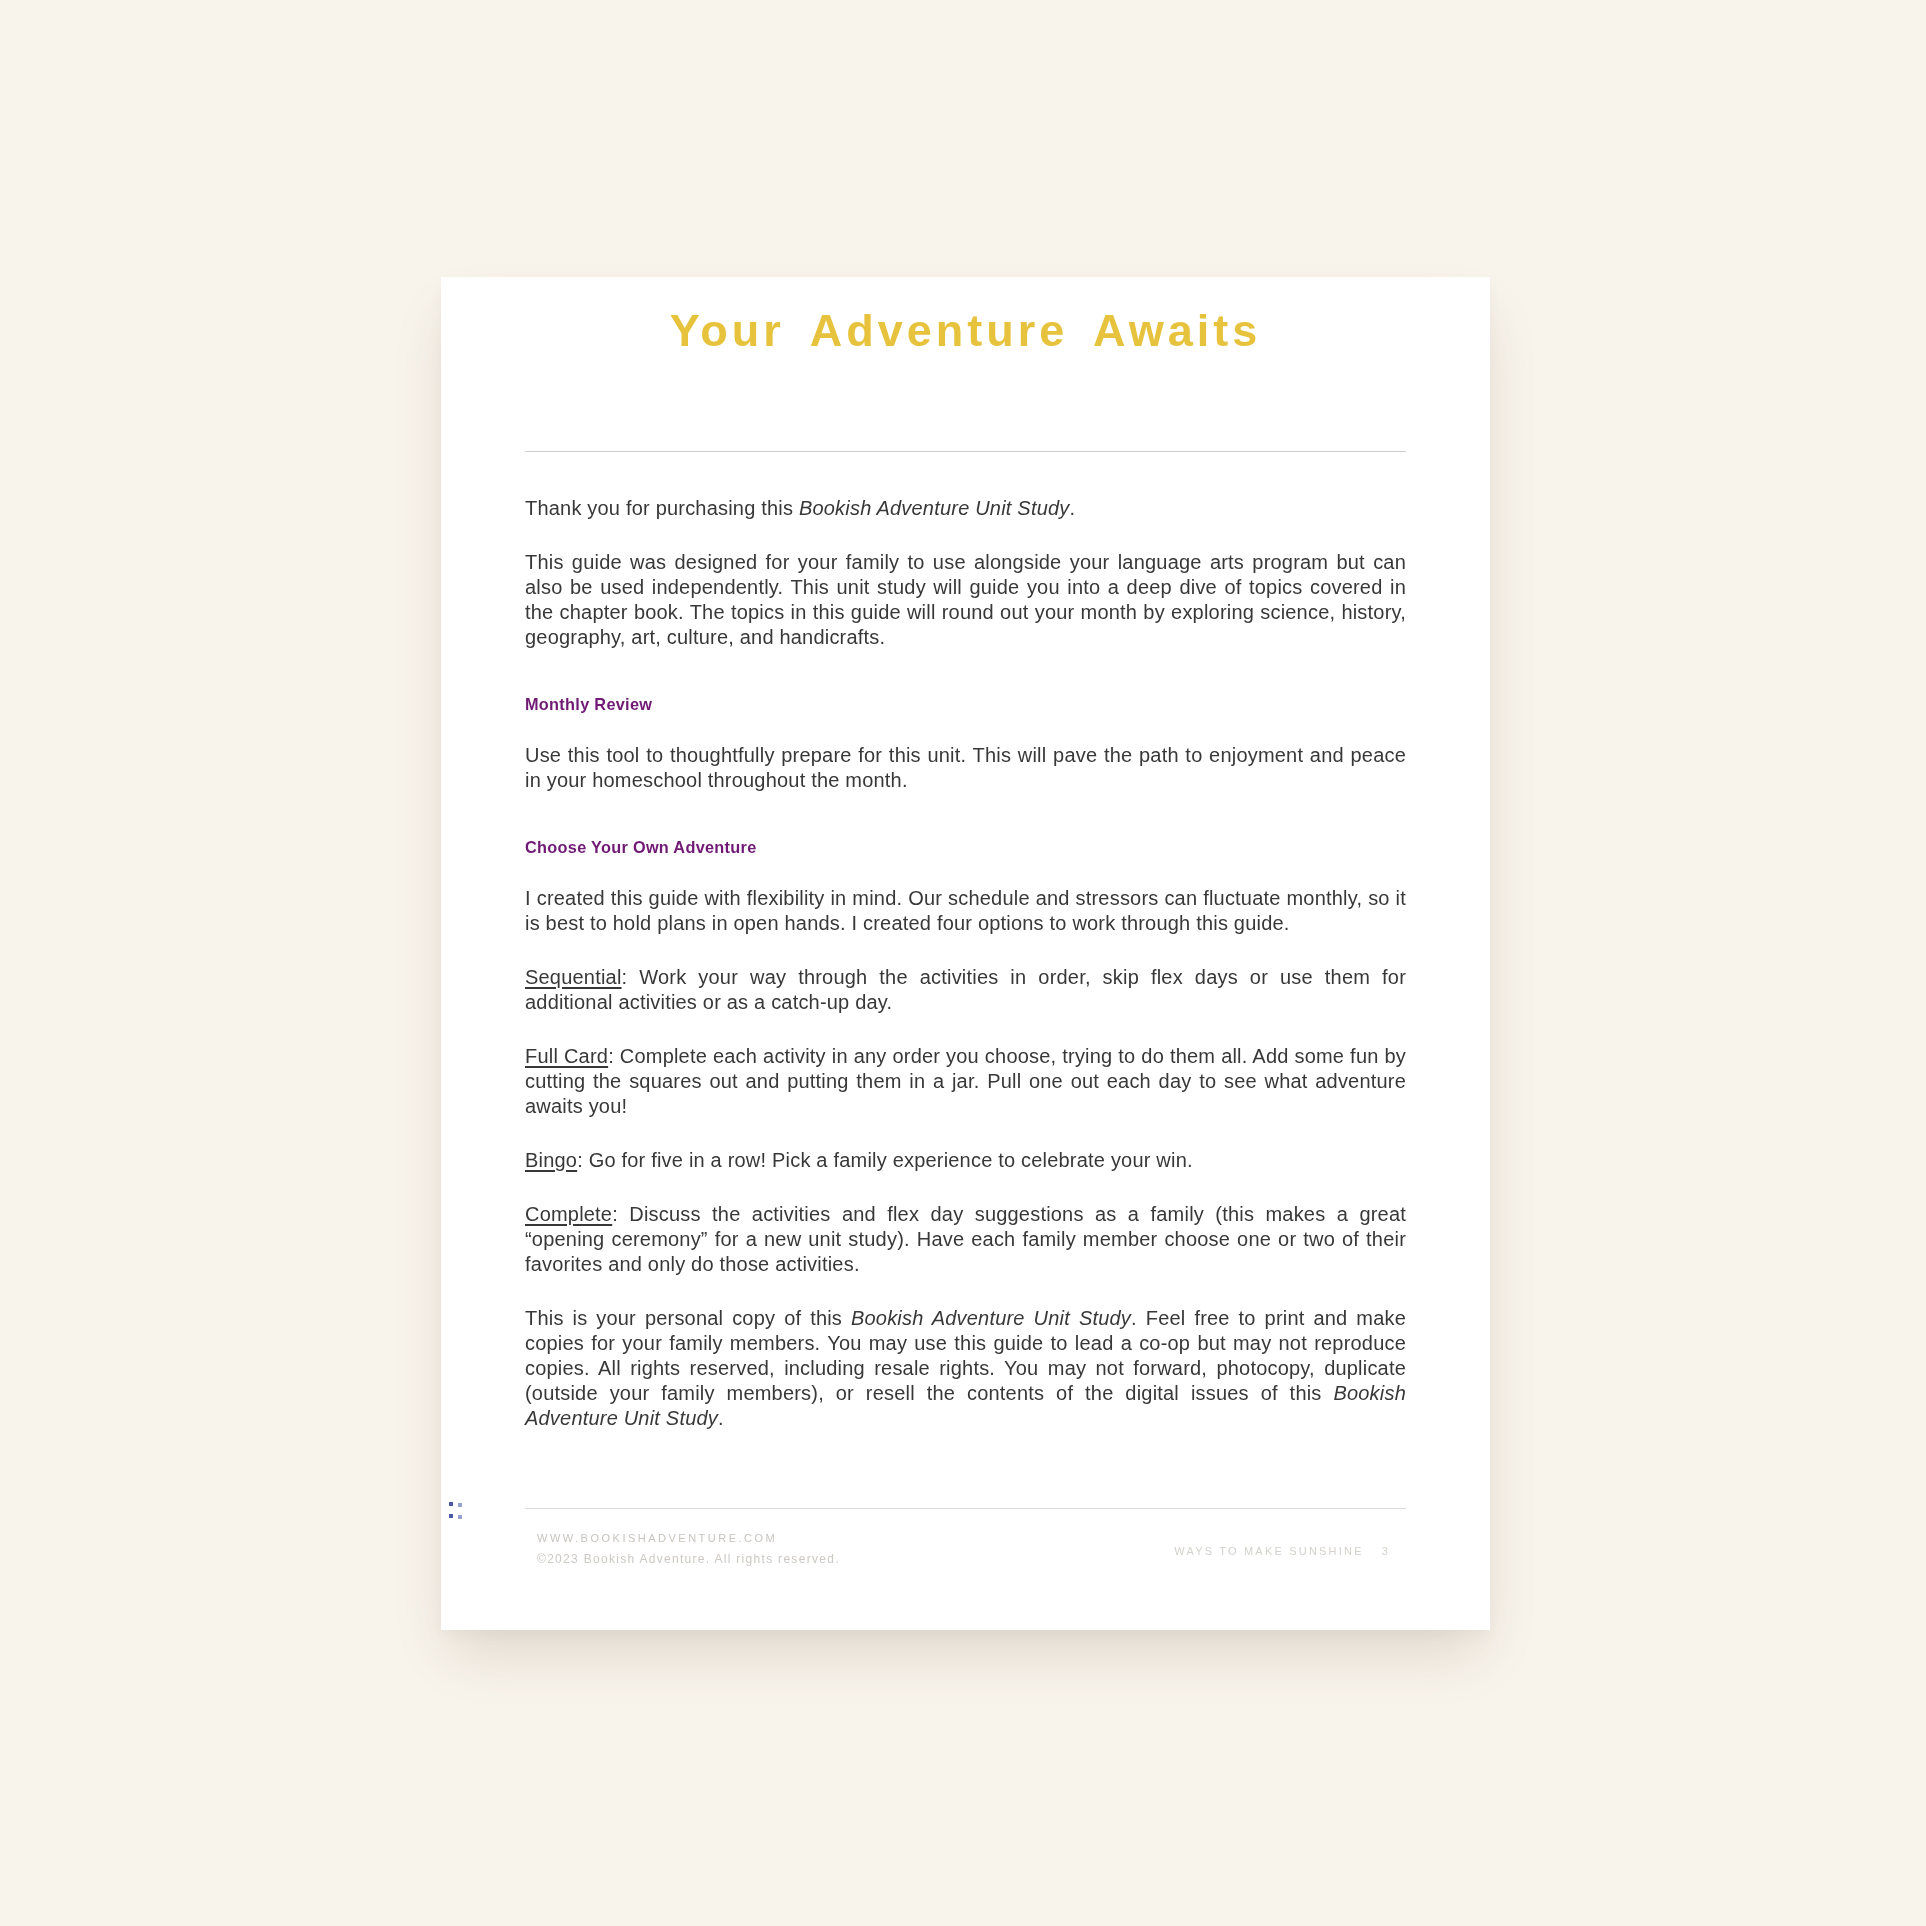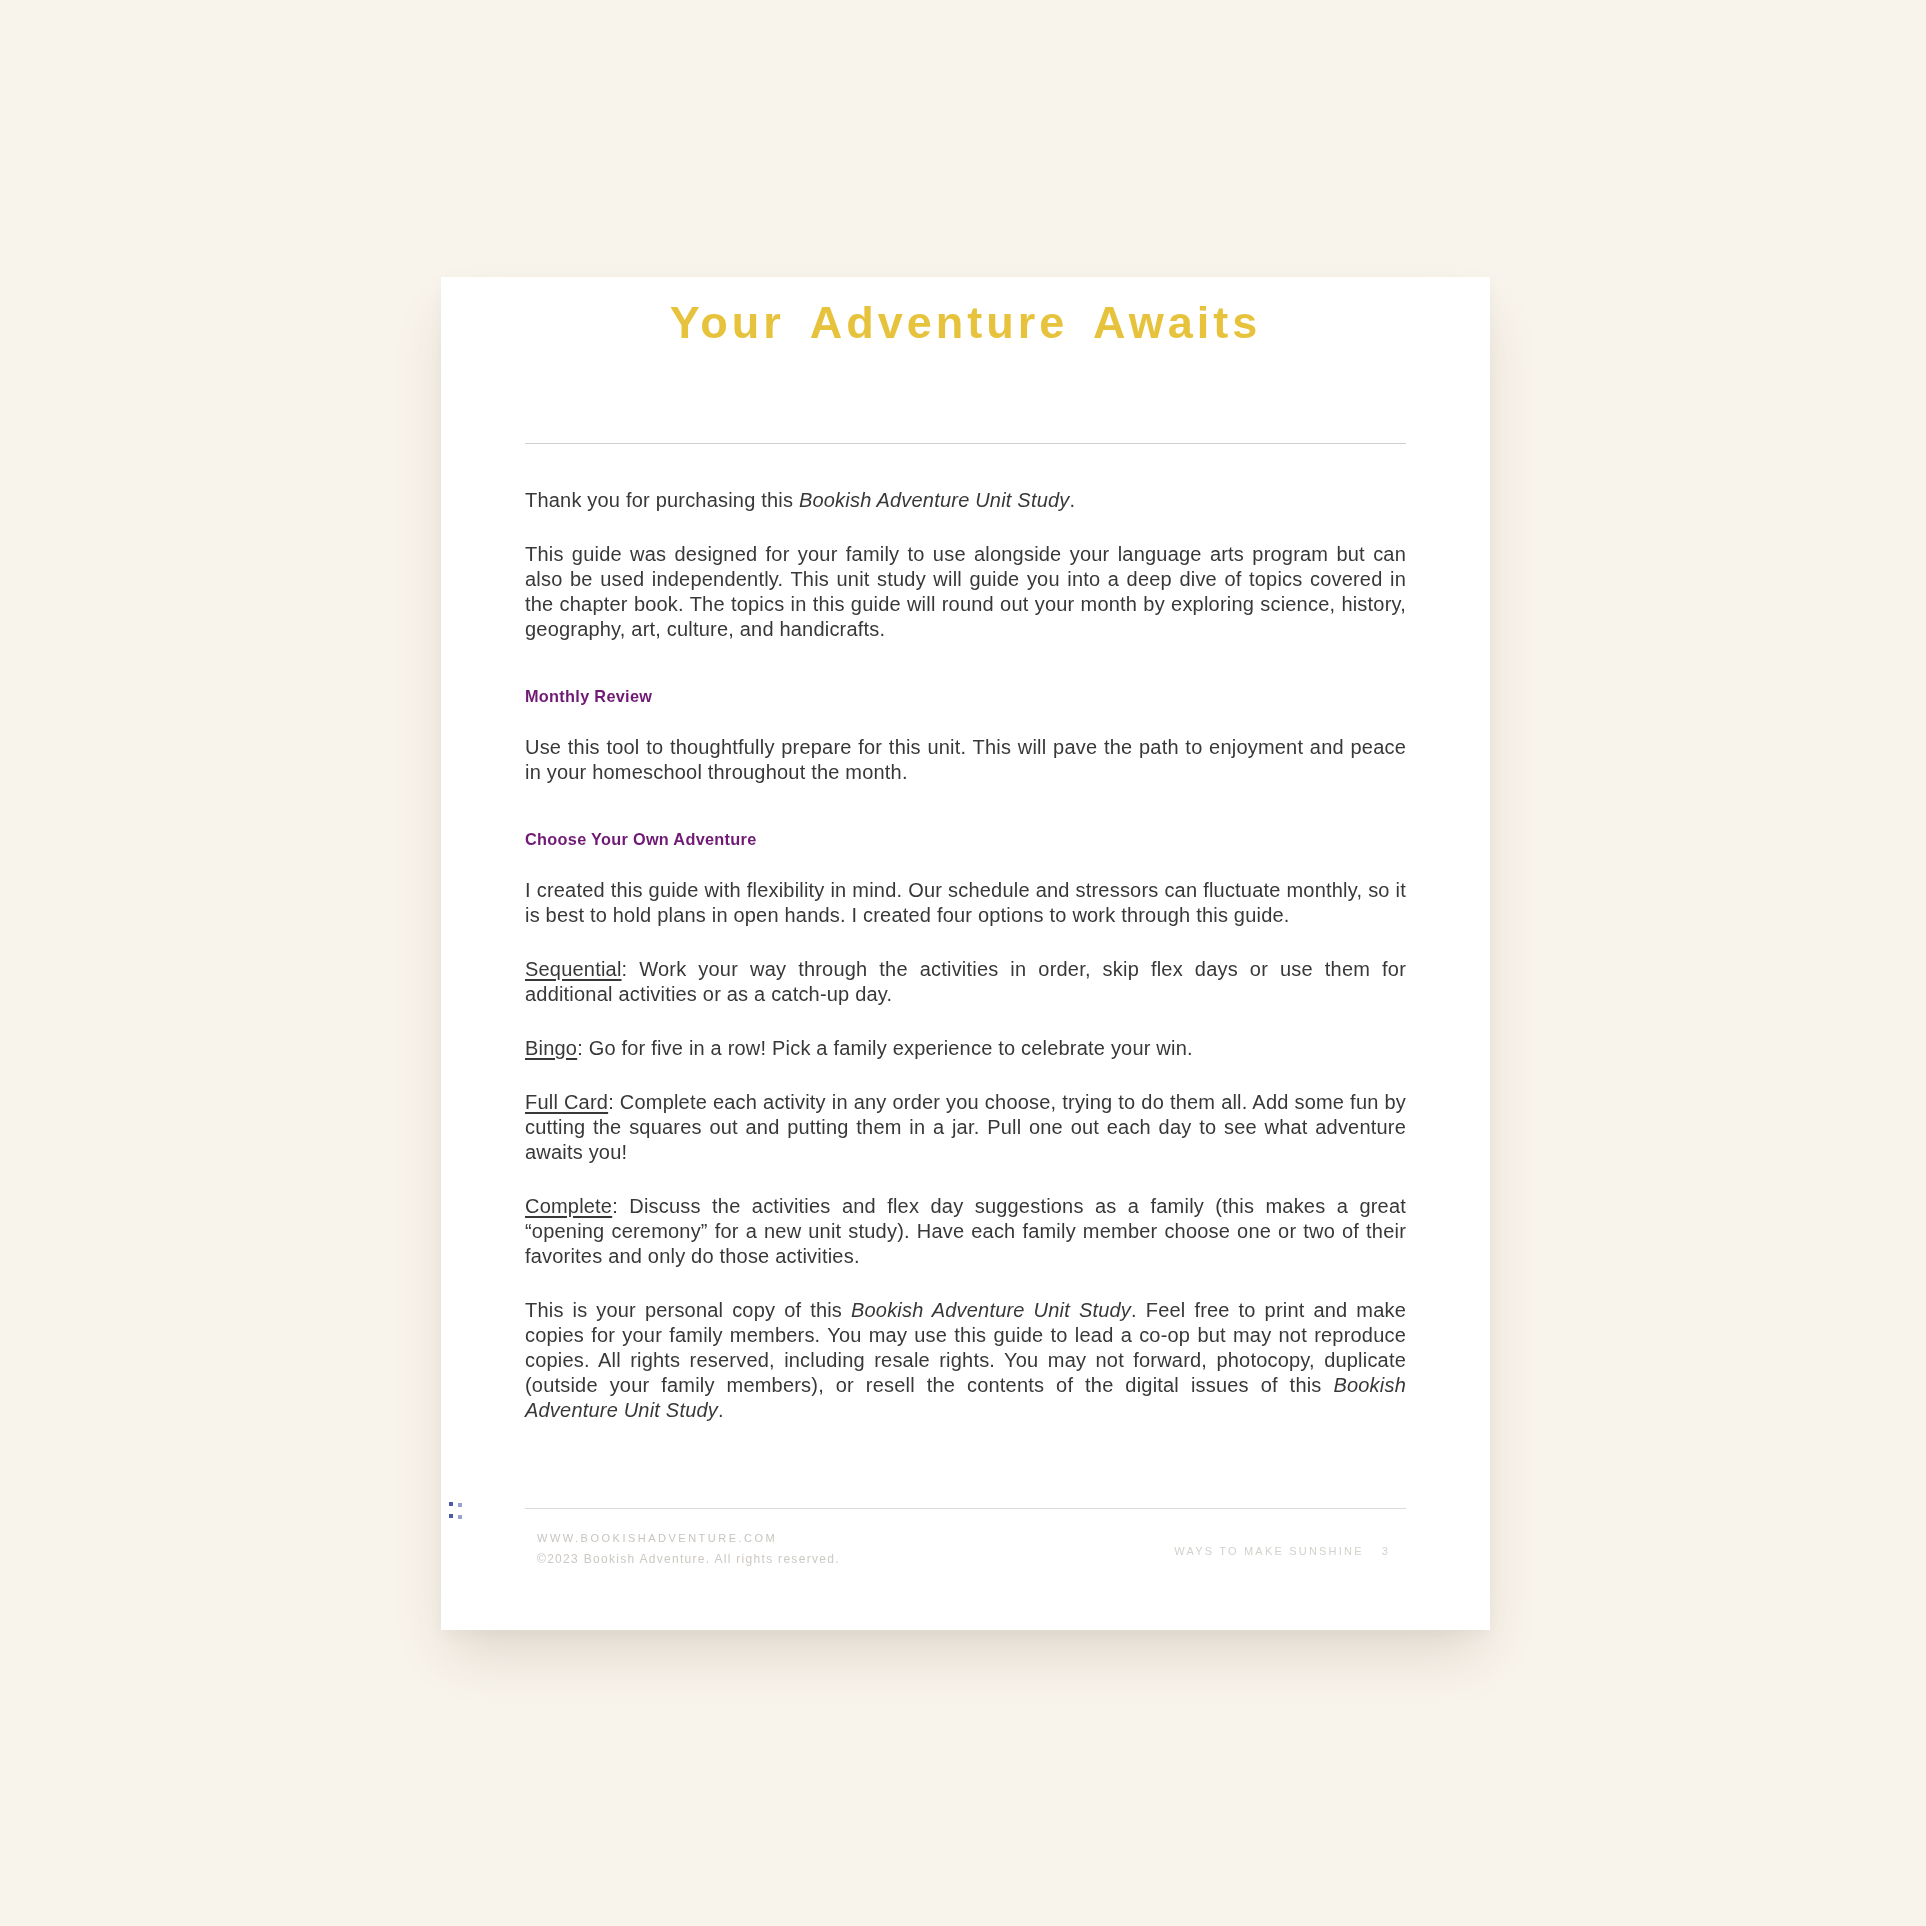--- a/index.html
+++ b/index.html
@@ -16,21 +16,21 @@
   }
   .page {
     position: absolute;
     left: 441px;
     top: 277px;
     width: 1049px;
     height: 1353px;
     background: #ffffff;
     box-shadow: 0 30px 54px -12px rgba(95, 80, 50, 0.18), 0 6px 14px rgba(0,0,0,0.03);
     box-sizing: border-box;
-    padding: 20px 84px 0 84px;
+    padding: 28px 84px 0 84px;
   }
   .doc-title {
     margin: 0;
     text-align: center;
     font-size: 45px;
     line-height: 51px;
     font-weight: bold;
     letter-spacing: 4px;
     word-spacing: 10px;
     color: #e7c33d;
@@ -126,22 +126,22 @@
   <hr class="title-rule">
 
   <div class="doc-body">
       <p class="para"><span>Thank you for purchasing this </span><span class="italic">Bookish Adventure Unit Study</span><span>.</span></p>
       <p class="para"><span>This guide was designed for your family to use alongside your language arts program but can also be used independently. This unit study will guide you into a deep dive of topics covered in the chapter book. The topics in this guide will round out your month by exploring science, history, geography, art, culture, and handicrafts.</span></p>
       <h3 class="heading"><span>Monthly Review</span></h3>
       <p class="para"><span>Use this tool to thoughtfully prepare for this unit. This will pave the path to enjoyment and peace in your homeschool throughout the month.</span></p>
       <h3 class="heading"><span>Choose Your Own Adventure</span></h3>
       <p class="para"><span>I created this guide with flexibility in mind. Our schedule and stressors can fluctuate monthly, so it is best to hold plans in open hands. I created four options to work through this guide.</span></p>
       <p class="para"><span class="underline">Sequential</span><span>: Work your way through the activities in order, skip flex days or use them for additional activities or as a catch-up day.</span></p>
+      <p class="para"><span class="underline">Full Card</span><span>: Complete each activity in any order you choose, trying to do them all. Add some fun by cutting the squares out and putting them in a jar. Pull one out each day to see what adventure awaits you!</span></p>
       <p class="para"><span class="underline">Bingo</span><span>: Go for five in a row! Pick a family experience to celebrate your win.</span></p>
-      <p class="para"><span class="underline">Full Card</span><span>: Complete each activity in any order you choose, trying to do them all. Add some fun by cutting the squares out and putting them in a jar. Pull one out each day to see what adventure awaits you!</span></p>
       <p class="para"><span class="underline">Complete</span><span>: Discuss the activities and flex day suggestions as a family (this makes a great “opening ceremony” for a new unit study). Have each family member choose one or two of their favorites and only do those activities.</span></p>
       <p class="para"><span>This is your personal copy of this </span><span class="italic">Bookish Adventure Unit Study</span><span>. Feel free to print and make copies for your family members. You may use this guide to lead a co-op but may not reproduce copies. All rights reserved, including resale rights. You may not forward, photocopy, duplicate (outside your family members), or resell the contents of the digital issues of this </span><span class="italic">Bookish Adventure Unit Study</span><span>.</span></p>
     </div>
 
   <hr class="footer-rule">
 
   <div class="binding-dots">
     <span class="dot" style="left:0; top:0;"></span>
     <span class="dot light" style="left:9px; top:1px;"></span>
     <span class="dot" style="left:0; top:12px;"></span>

